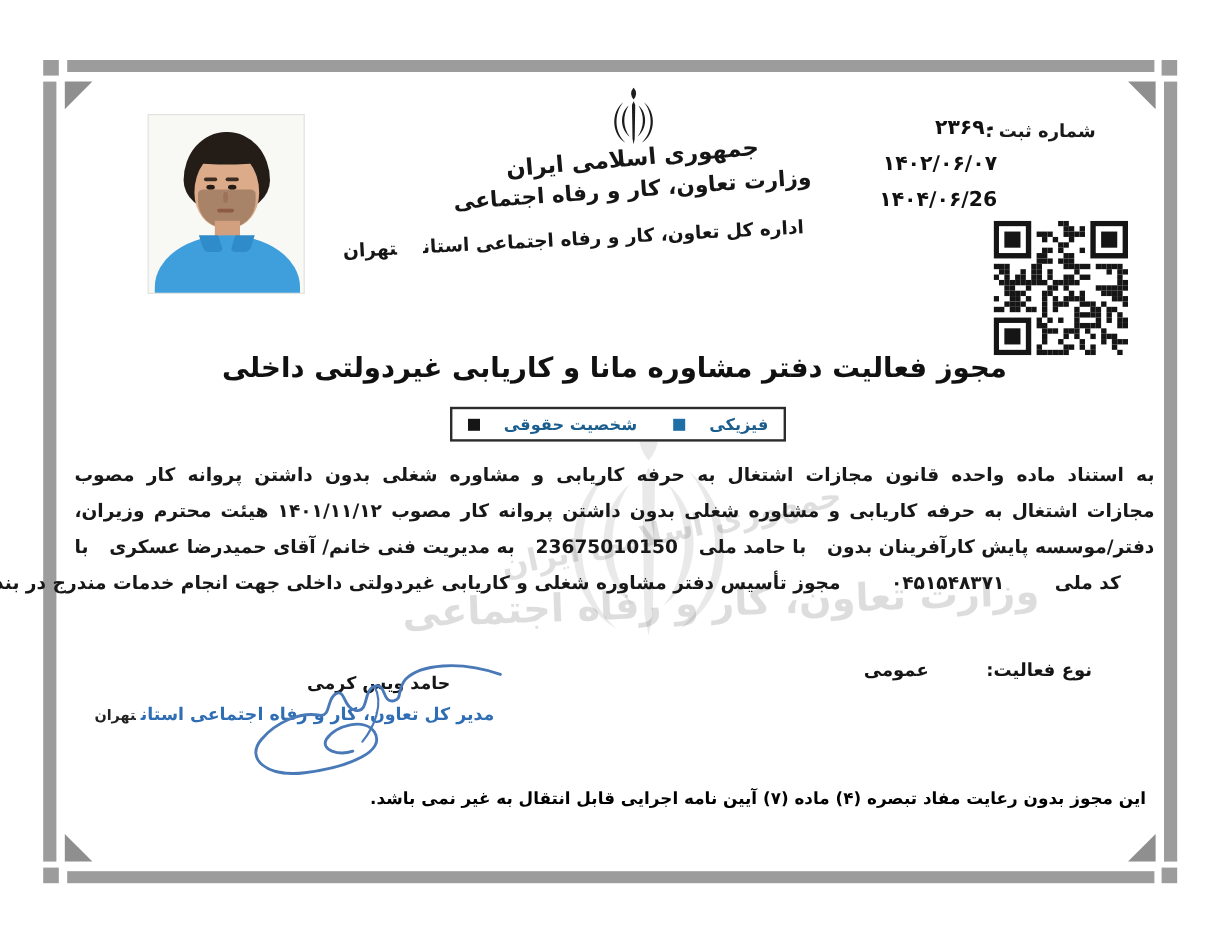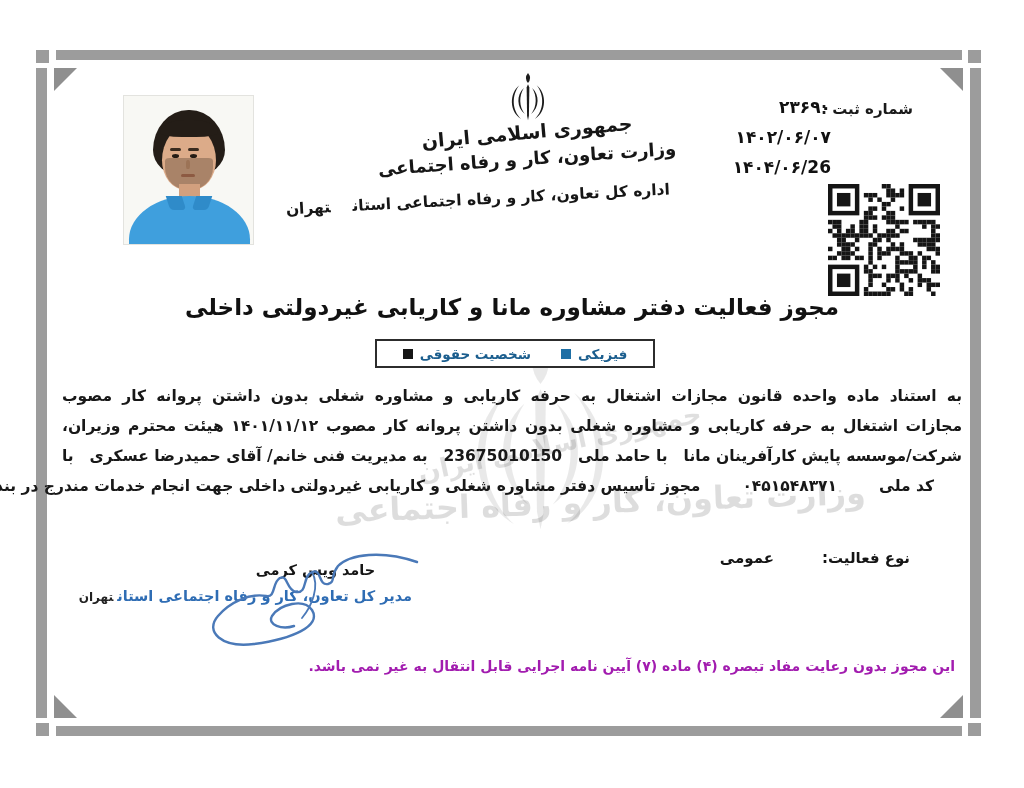--- a/index.html
+++ b/index.html
@@ -76,21 +76,21 @@
 
   
   .qr { position: absolute; left: 828px; top: 184px; width: 112px; height: 112px; background: #fff; }
 
   
   .title { position: absolute; left: 0; right: 0; top: 294px; text-align: center;
            font-size: 23px; font-weight: bold; color: #111; }
   .type-box { position: absolute; left: 375px; top: 339px; width: 280px; height: 29px;
               border: 2px solid #2c2c2c; background: #fff; display: flex; align-items: center;
               justify-content: center; gap: 30px; font-size: 13.5px; font-weight: bold; color: #1b5e8e; }
-  .type-item { display: flex; align-items: center; gap: 7px; }
+  .type-item { display: flex; align-items: center; gap: 20px; }
   .sq { width: 10px; height: 10px; display: inline-block; }
   .sq-blue  { background: #1e6fa5; }
   .sq-black { background: #161616; }
 
   
   .body-text { position: absolute; left: 62px; right: 62px; top: 381px;
                font-size: 15.5px; font-weight: bold; color: #181818; }
   .bline { height: 30px; line-height: 30px; white-space: nowrap; }
   .bline.just { text-align: justify; text-align-last: justify; white-space: normal; height: 30px; overflow: hidden; }
   .bline.flex3 { display: flex; justify-content: space-between; align-items: baseline; }
@@ -103,21 +103,21 @@
 
   
   .sig-name  { position: absolute; left: 238px; top: 562px; width: 155px; text-align: center;
                font-size: 14.5px; font-weight: bold; color: #151515; }
   .sig-title { position: absolute; left: 112px; top: 588px; width: 300px; text-align: center;
                font-size: 14.5px; font-weight: bold; color: #2f6db4; white-space: nowrap; }
   .sig-title .city { color: #222; font-size: 12px; margin-right: 4px; }
   .sig-scribble { position: absolute; left: 192px; top: 546px; width: 230px; height: 110; z-index: 3; }
 
   
-  .footer-note { position: absolute; right: 69px; top: 658px; font-size: 14px; font-weight: bold; color: #a21caf; }
+  .footer-note { position: absolute; right: 69px; top: 658px; font-size: 14px; font-weight: bold; color: #000000; }
 </style>
 </head>
 <body>
 
 <div class="page">
 
   <svg width="0" height="0" style="position:absolute" aria-hidden="true">
     <defs>
       <g id="iran-emblem">
         <path d="M50 0 q9 11 0 22 q-9 -11 0 -22" fill="#1c1c1c"></path>
@@ -418,21 +418,21 @@
       <div class="type-item">
         <span>شخصیت حقوقی</span>
         <span class="sq sq-black"></span>
       </div>
     </div>
 
     <div class="body-text">
       <div class="bline just">به استناد ماده واحده قانون مجازات اشتغال به حرفه کاریابی و مشاوره شغلی بدون داشتن پروانه کار مصوب ۱۳۸۰/۰۷/۱۰ و ماده (۷) آیین نامه اجرایی قانون</div>
       <div class="bline just">مجازات اشتغال به حرفه کاریابی و مشاوره شغلی بدون داشتن پروانه کار مصوب ۱۴۰۱/۱۱/۱۲ هیئت محترم وزیران، بدینوسیله به</div>
       <div class="bline flex3">
-        <span><span>شرکت/موسسه</span> <span>پایش کارآفرینان مانا</span></span>
+        <span><span>دفتر/موسسه</span> <span>پایش کارآفرینان بدون</span></span>
         <span>با حامد ملی</span>
         <span>23675010150</span>
         <span><span>به مدیریت فنی خانم/ آقای</span> <span>حمیدرضا عسکری</span></span>
         <span>با</span>
       </div>
       <div class="bline flex4">
         <span>کد ملی</span>
         <span>۰۴۵۱۵۴۸۳۷۱</span>
         <span>مجوز تأسیس دفتر مشاوره شغلی و کاریابی غیردولتی داخلی جهت انجام خدمات مندرج در بند الف ماده (۱۱) آیین نامه مذکور</span>
       </div>

